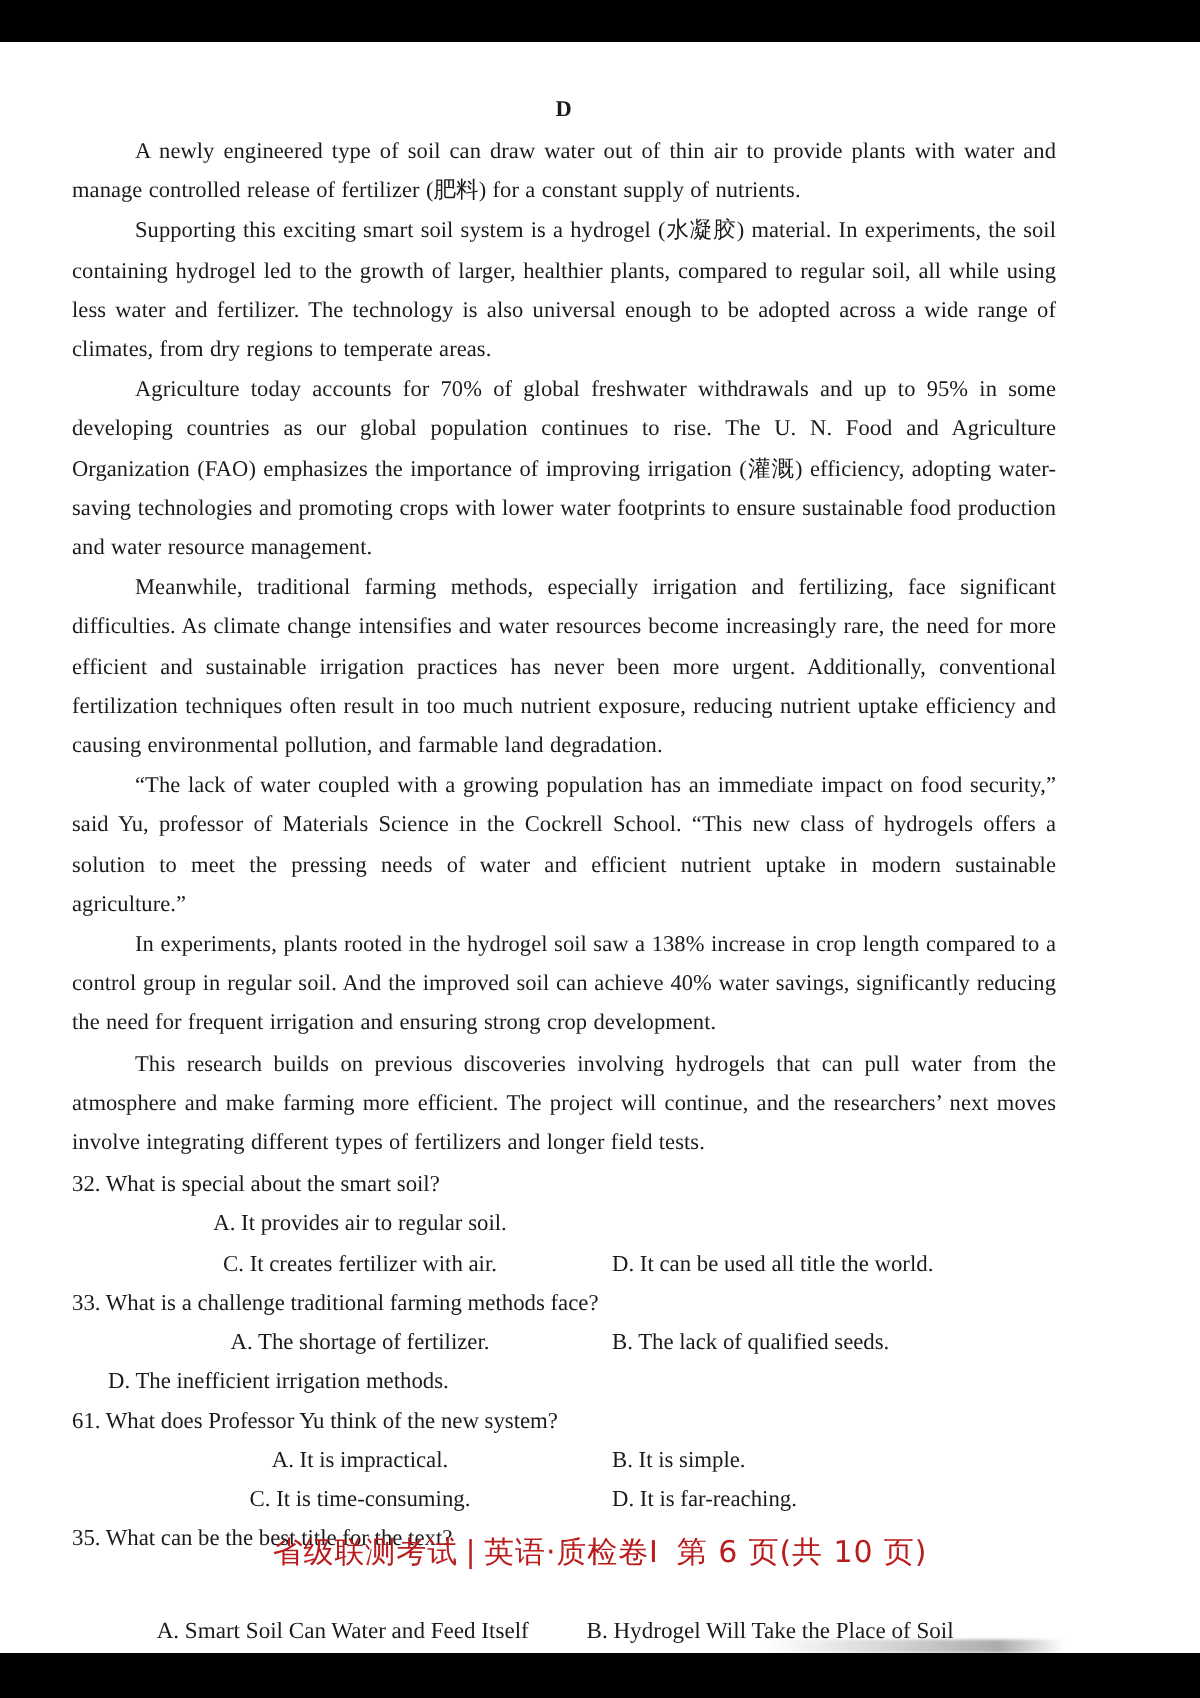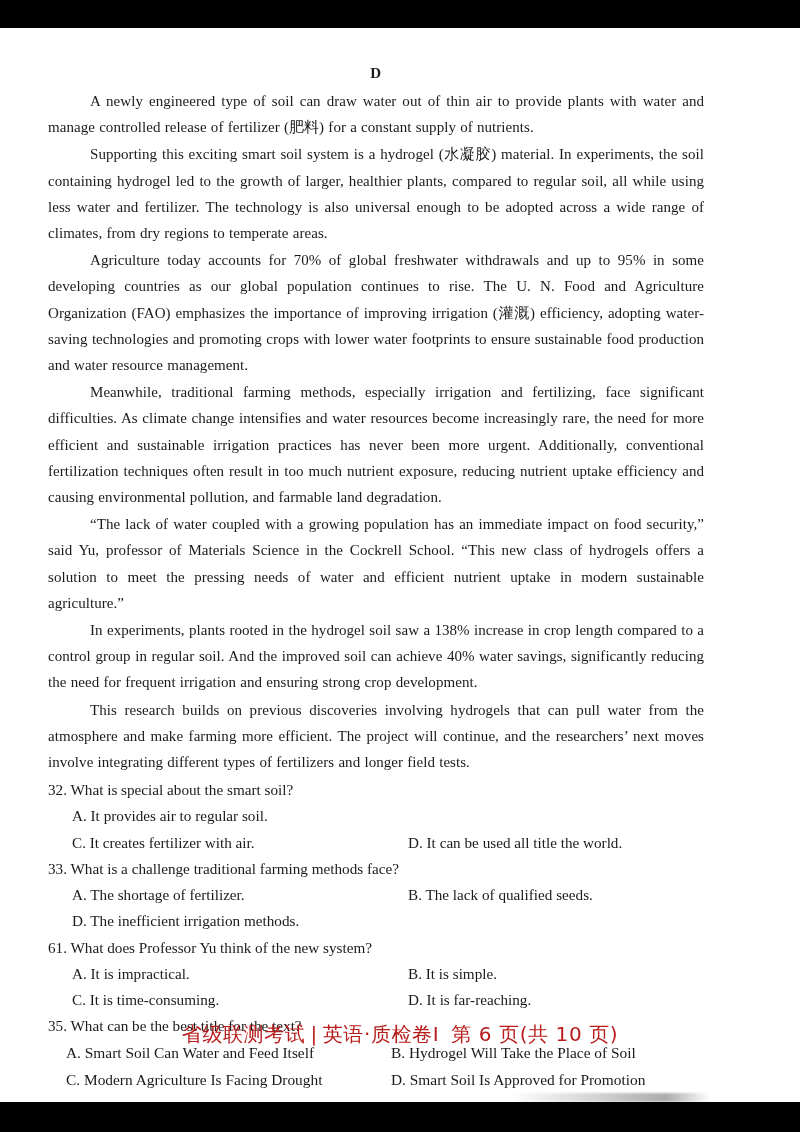--- a/index.html
+++ b/index.html
@@ -89,25 +89,25 @@
   .q-options {
     display: flex;
     flex-direction: row;
     font-size: 15.2px;
     line-height: 26.2px;
     padding-left: 24px;
   }
   .q-options .opt {
     white-space: nowrap;
   }
-  .q-options .opt.col-a { width: 336px; flex: 0 0 336px; }
+  .q-options .opt.col-a { width: 336px; flex: 0 0 336px; text-align: center; }
   .q-options .opt.col-b { flex: 1 1 auto; }
 
   
-  .q-block.wide .q-options { padding-left: 18px; }
+  .q-block.wide .q-options { padding-left: 18px; margin-top: 35px; }
   .q-block.wide .q-options .opt.col-a { width: 325px; flex: 0 0 325px; }
   .q-block.wide .q-options { font-size: 15.4px; line-height: 27px; }
 
   .footer {
     position: absolute;
     left: 0;
     top: 996px;
     width: 800px;
     text-align: center;
     font-size: 20px;

